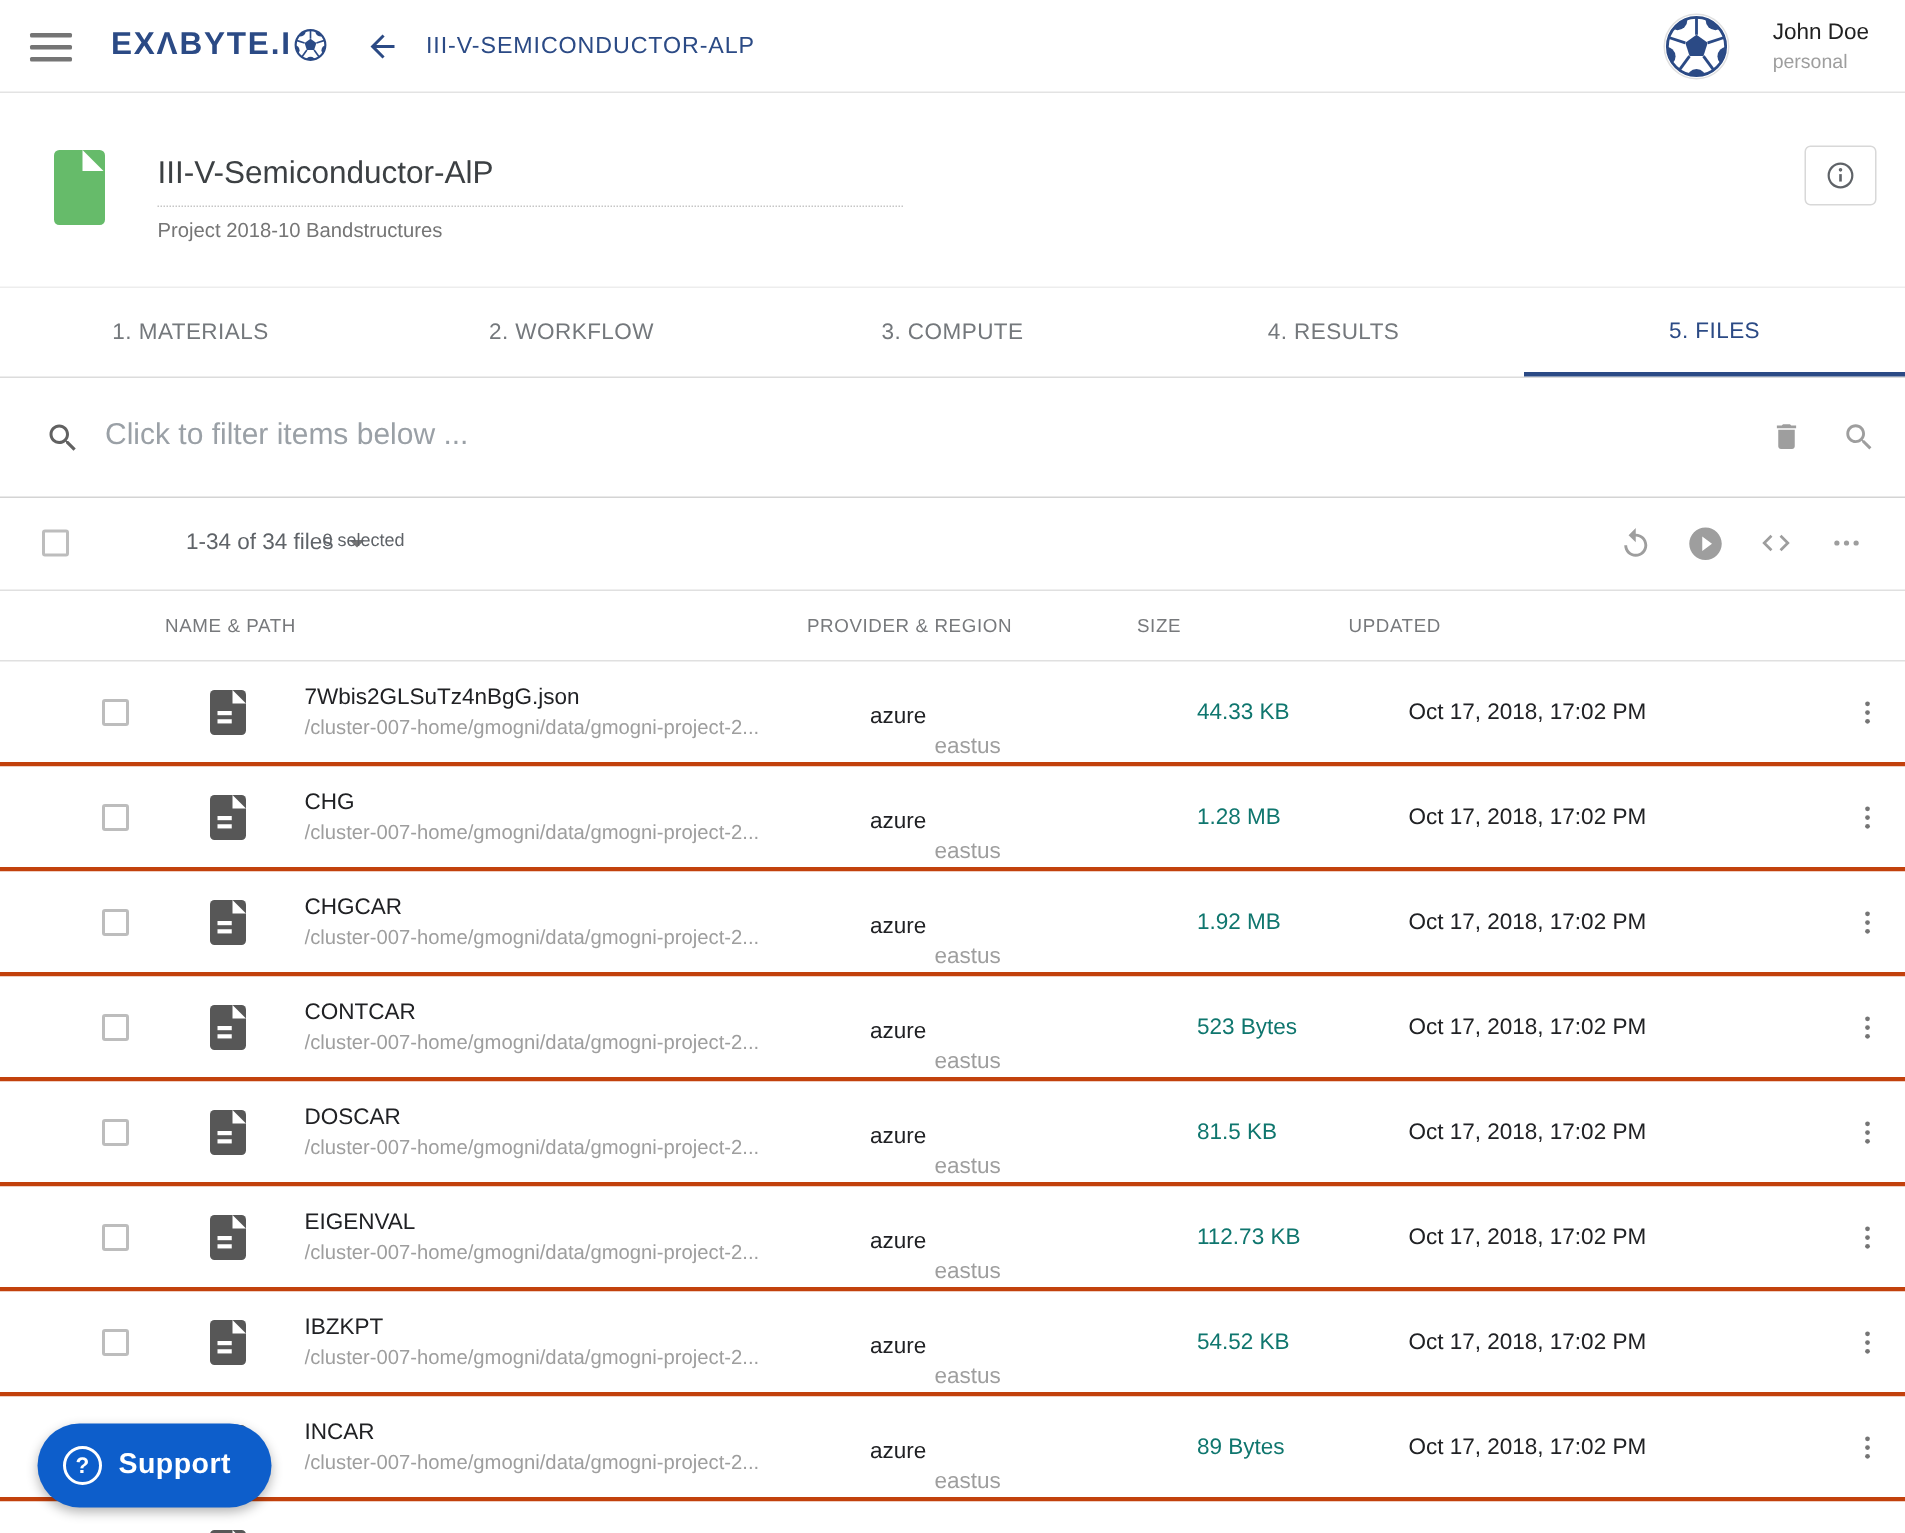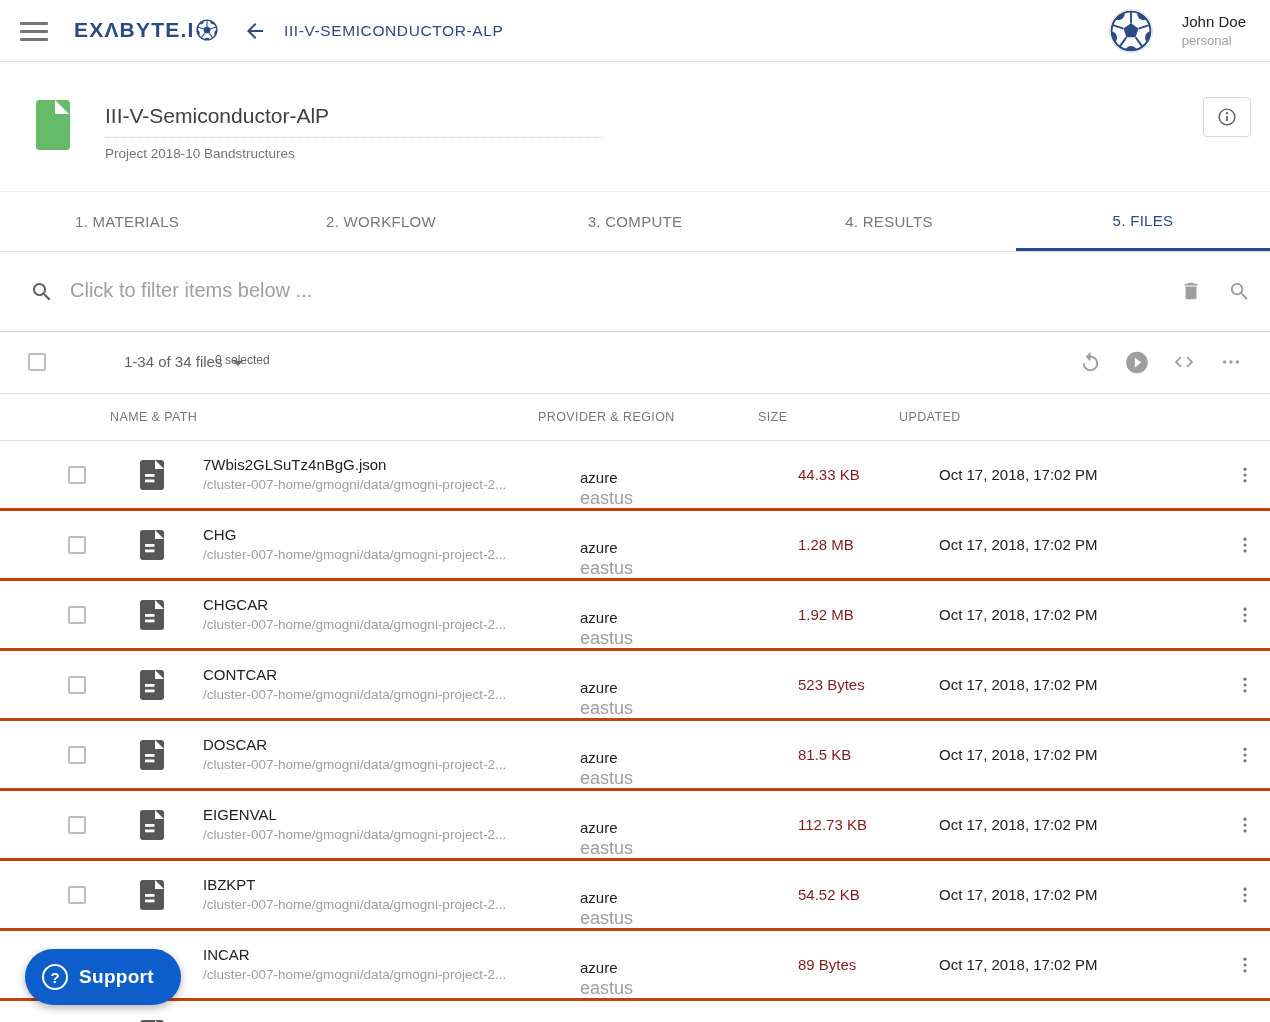--- a/index.html
+++ b/index.html
@@ -65,22 +65,22 @@
   .row { display:flex; height:70px; border-bottom:3px solid #c2410c; align-items:stretch; background:#fff;padding-left:40px; }
   .c-check { width:64px; display:flex; align-items:center; }
   .c-check .checkbox { margin-left:28px; }
   .c-icon { width:99px; display:flex; align-items:center; }
   .c-icon svg { margin-left:36px; }
   .c-name { width:377px; display:flex; flex-direction:column; justify-content:center; }
   .fname { font-size:15px; color:#202124; line-height:21px; cursor:pointer; }
   .fpath { font-size:13.5px; color:#9e9e9e; line-height:20px; white-space:nowrap; overflow:hidden; }
   .c-prov { width:218px; display:flex; flex-direction:column; justify-content:flex-end; }
   .prov { font-size:15px; color:#202124; line-height:21px; }
-  .region { font-size:18px; color:#9e9e9e; line-height:20px; }
-  .c-size { width:141px; display:flex; align-items:center; font-size:15px; color:#7f1d1d; }
+  .region { font-size:15px; color:#9e9e9e; line-height:20px;margin-left:43px; }
+  .c-size { width:141px; display:flex; align-items:center; font-size:15px; color:#0f766e; }
   .c-upd { width:281px; display:flex; align-items:center; font-size:15px; color:#202124; }
   .c-dots { flex:1; display:flex; align-items:center; justify-content:center; }
   .c-dots svg { cursor:pointer; }
 
   
   .support { position:absolute; left:25px; top:949px; height:56px; padding:0 27px 0 17px;
     background:#0d5ecb; border-radius:28px; display:flex; align-items:center; gap:11px;
     box-shadow:0 3px 8px rgba(0,0,0,.3); cursor:pointer; z-index:10; }
   .support .q { width:26px; height:26px; border:2.5px solid #fff; border-radius:50%;
     color:#fff; font-size:15px; font-weight:700; display:flex; align-items:center; justify-content:center; }

